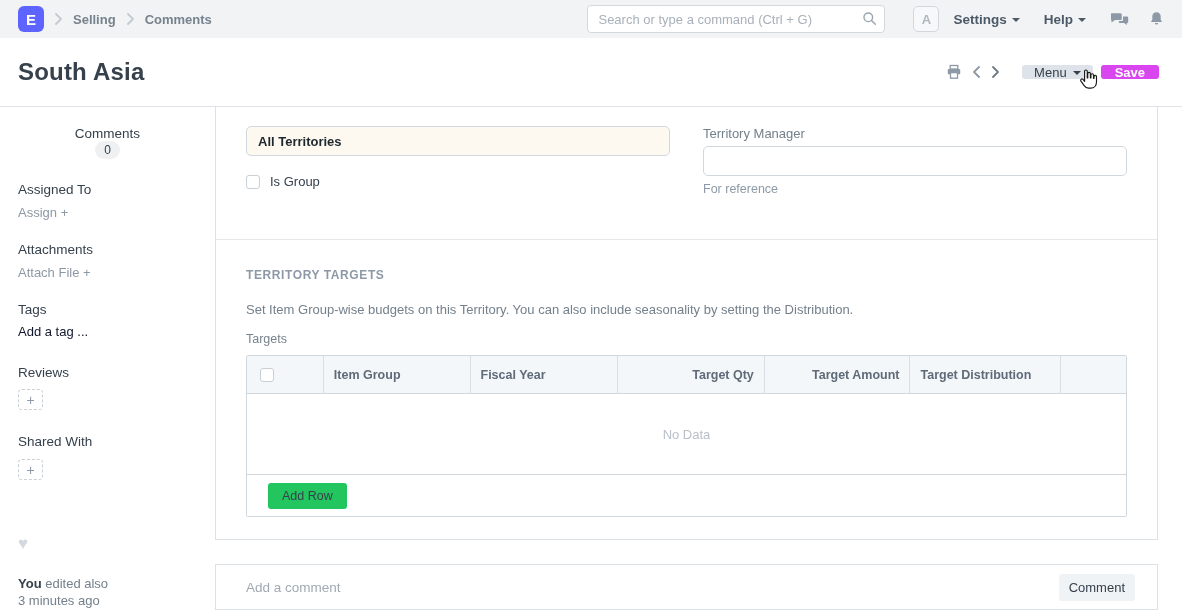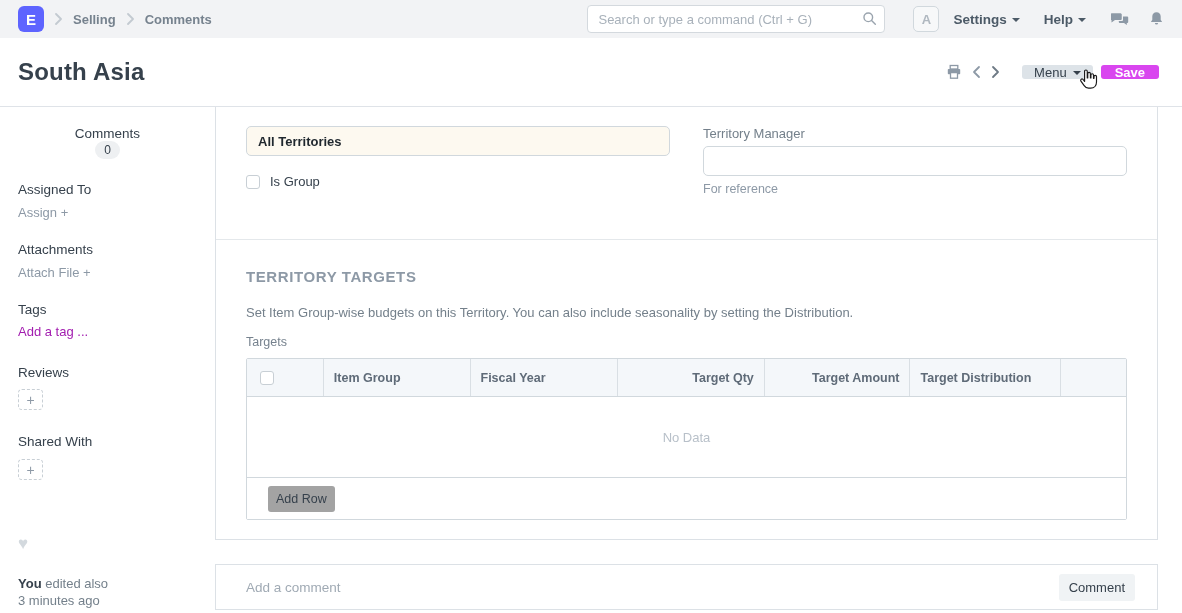--- a/index.html
+++ b/index.html
@@ -42,21 +42,21 @@
   .btn-menu { background:#dde3e8; color:#36414c; padding:0 12px; margin-left:12px; gap:6px; }
   .btn-menu .caret { border-top-color:#36414c; }
   .btn-save { background:#d946ef; color:#fff; padding:0 14px; margin-left:8px; font-weight:bold; }
 
   
   .layout { display:flex; height:505px; }
   .sidebar { width:215px; flex-shrink:0; padding:0 18px; font-size:13.5px; }
   .sb-row { display:flex; align-items:center; justify-content:space-between;flex-direction:column; }
   .sb-head { color:#36414c; font-weight:500; }
   .sb-link { color:#8d99a6; font-size:13px; cursor:pointer; }
-  .sb-muted { color:#a21caf; font-size:13px; cursor:pointer; }
+  .sb-muted { color:#0f172a; font-size:13px; cursor:pointer; }
   .badge { background:#eef0f2; color:#36414c; font-size:12px; border-radius:10px;
     padding:2px 9px; }
   .dash-plus { width:25px; height:21px; border:1px dashed #c8cfd5; border-radius:4px;
     color:#8d99a6; font-size:14px; display:flex; align-items:center; justify-content:center;
     cursor:pointer; }
   .heart { color:#d3d9de; font-size:17px; cursor:pointer; }
   .sb-log { font-size:13px; color:#74808b; line-height:17px; }
   .sb-log b { color:#36414c; }
 
   
@@ -71,39 +71,39 @@
   .finput { width:100%; height:30px; border:1px solid #d1d8dd; border-radius:5px;
     font-size:13px; padding:0 11px; font-family:inherit; color:#1f272e; outline:none; background:#fff; }
   .finput.highlight { background:#fdf9f0; font-weight:bold; }
   .fhelp { font-size:12.5px; color:#8d99a6; margin-top:6px; }
   .check-row { display:flex; align-items:flex-end; gap:10px; margin-top:18px; }
   .checkbox { width:14px; height:14px; border:1px solid #c8cfd5; border-radius:3px;
     background:#fff; cursor:pointer; flex-shrink:0; }
   .check-label { font-size:13px; color:#36414c; }
 
   .section-2 { padding:28px 30px 0 30px; }
-  .sec-title { font-size:15px; font-weight:bold; letter-spacing:.6px; color:#8d99a6; }
+  .sec-title { font-size:12px; font-weight:bold; letter-spacing:.6px; color:#8d99a6; }
   .sec-desc { font-size:13px; color:#74808b; margin-top:20px; }
   .grid-label { font-size:12.5px; color:#76828e; margin-top:15px; }
   .grid { border:1px solid #d1d8dd; margin-top:9px; border-radius:2px; }
   .grid-header { display:flex; height:38px; background:#f4f7fa; border-bottom:1px solid #d1d8dd; }
   .gh-cell { display:flex; align-items:center; font-size:12.5px; font-weight:bold;
     color:#5f6b78; padding:0 10px; border-right:1px solid #d9dfe4; }
   .gh-cell:last-child { border-right:none; }
   .gh-cell.right { justify-content:flex-end; }
   .c0 { width:77px; padding-left:13px; }
   .c1 { width:147px; } .c2 { width:148px; } .c3 { width:147px; }
   .c4 { width:146px; } .c5 { width:151px; } .c6 { width:65px; }
   .grid-body { height:80px; display:flex; align-items:center; justify-content:center;
     background:#fff; }
   .no-data { font-size:13px; color:#b8c0c9; }
   .grid-footer { border-top:1px solid #d1d8dd; height:42px; display:flex; align-items:center;
     padding-left:21px; background:#fff; }
-  .btn-small { background:#a3a3a3; color:#36414c; border:none; border-radius:3px;
-    font-size:12.5px; font-family:inherit; padding:6px 8px; cursor:pointer; }
+  .btn-small { background:#22c55e; color:#36414c; border:none; border-radius:3px;
+    font-size:12.5px; font-family:inherit; padding:6px 14px; cursor:pointer; }
 
   
   .comment-card { margin-top:24px; border:1px solid #dce1e6; height:46px; background:#fff;
     display:flex; align-items:center; padding:0 22px 0 30px; }
   .comment-input { flex:1; border:none; outline:none; font-size:13.5px; font-family:inherit;
     color:#36414c; background:transparent; }
   .comment-input::placeholder { color:#a0aab4; }
   .btn-comment { background:#f0f3f5; color:#36414c; border:none; border-radius:3px;
     font-size:13px; font-family:inherit; padding:6px 10px; cursor:pointer; font-weight:500; }
 

